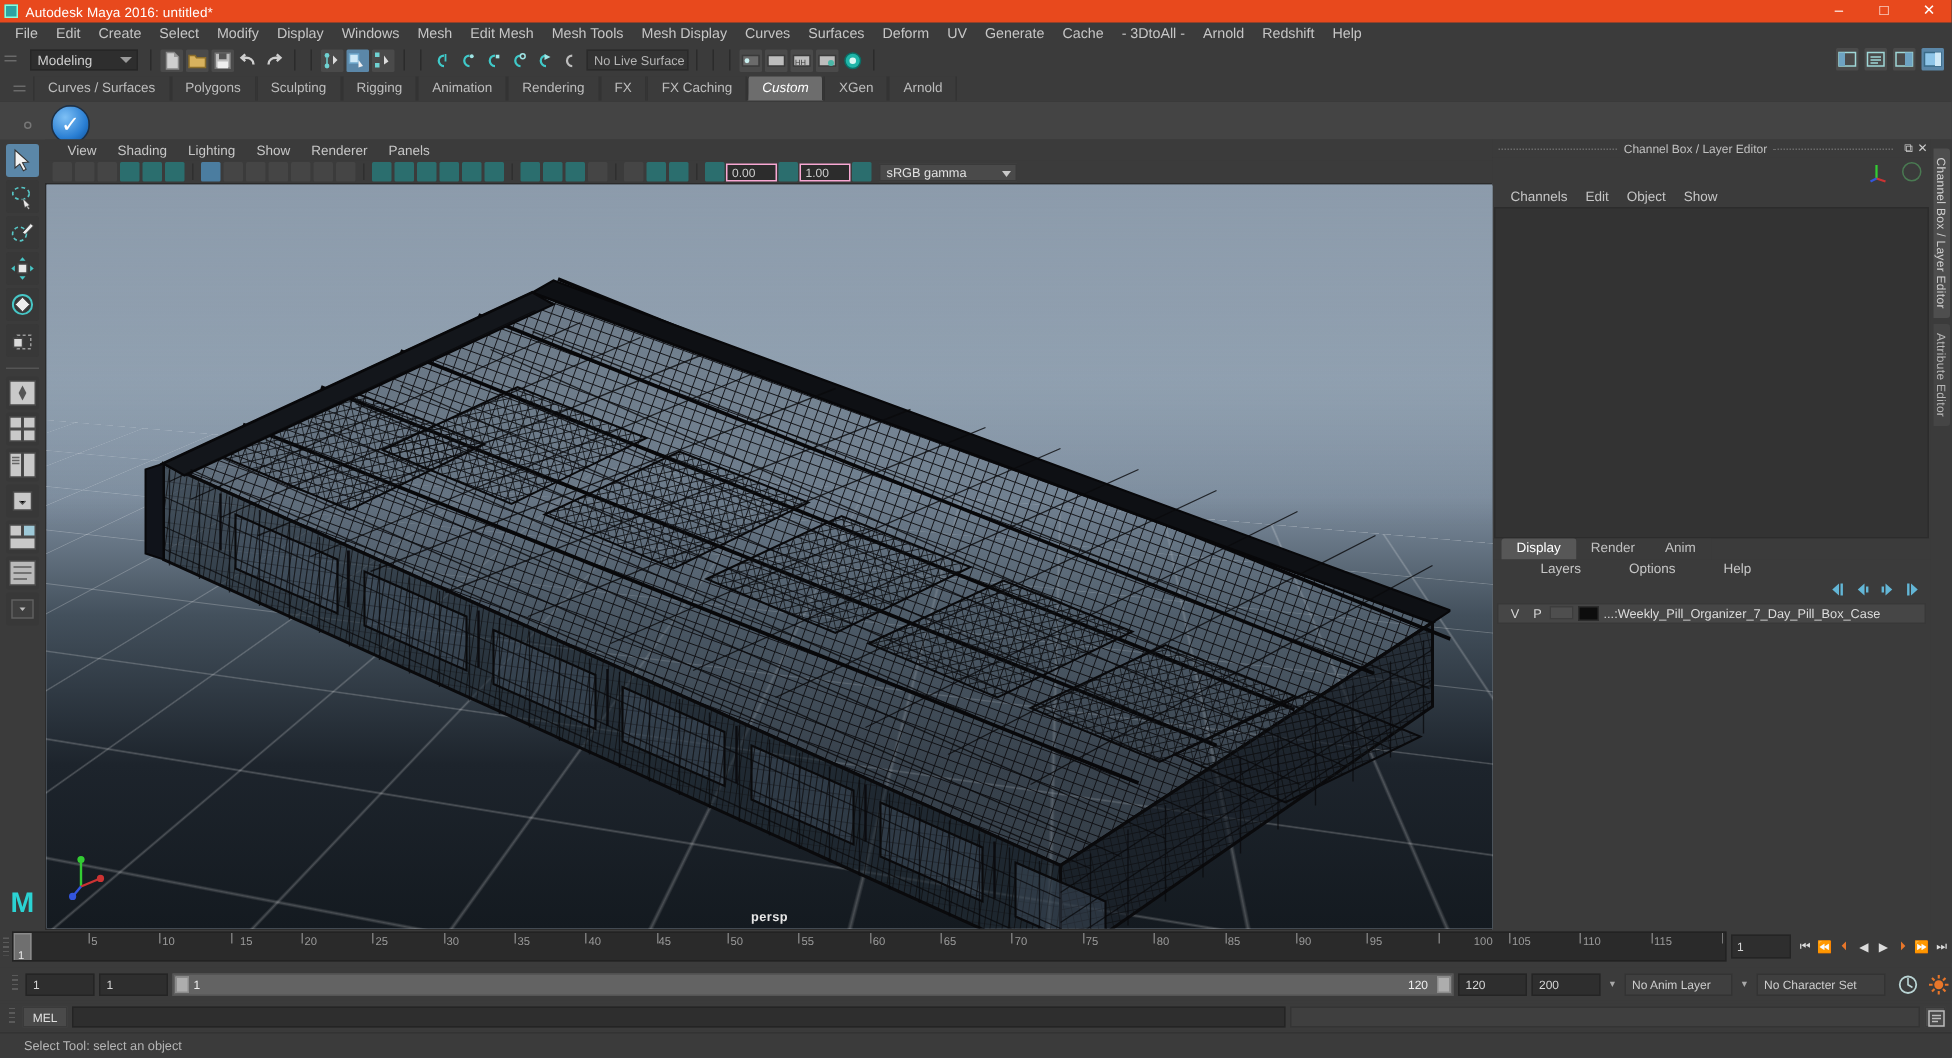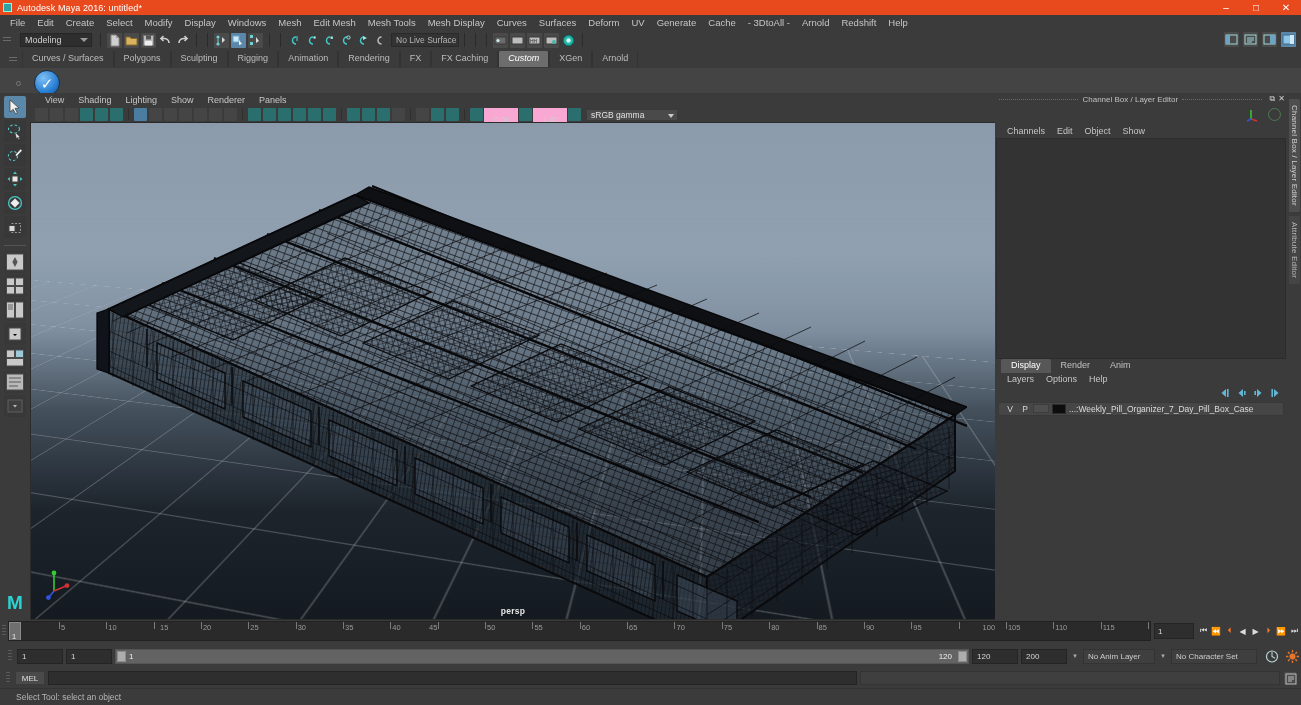--- a/index.html
+++ b/index.html
@@ -87,22 +87,22 @@
 
   
   .viewcol{ flex:1; display:flex; flex-direction:column; background:#3b3b3b;}
   .vp-menubar{ height:14px;background:#3b3b3b;display:flex;align-items:center;padding-left:8px;}
   .vp-menubar .mi{ font-size:9px;color:#c6c6c6;padding:0 7px;line-height:14px;}
   .vp-toolbar{ height:15px;background:#3b3b3b;display:flex;align-items:center;padding-left:4px;}
   .vico{ width:13px;height:13px;margin:0 1px;background:#454545;border-radius:1px;position:relative;}
   .vico.teal{ background:#2b6e6e;}
   .vico.on{ background:#4b7da0;}
   .vsep{ width:1px;height:11px;background:#2f2f2f;margin:0 4px;}
-  .numfield{ width:34px;height:12px;background:#2c2c2c;border:7px solid #f9a8d4;
-             font-size:8px;color:#cfcfcf;display:flex;align-items:flex-start;padding-left:3px;}
+  .numfield{ width:34px;height:12px;background:#2c2c2c;border:1px solid #f9a8d4;
+             font-size:8px;color:#cfcfcf;display:flex;align-items:flex-end;padding-left:3px;}
   .gammabox{ width:92px;height:12px;background:#4a4a4a;border:1px solid #3a3a3a;
              font-size:8.5px;color:#e2e2e2;display:flex;align-items:center;padding-left:4px;
              position:relative;margin-left:4px;}
   .gammabox .arw{ position:absolute;right:3px;top:4px;border-left:3.5px solid transparent;
                border-right:3.5px solid transparent;border-top:4px solid #c9c9c9;}
 
   .viewport{ flex:1; position:relative; overflow:hidden; background:#7b8b9c;
              border:1px solid #2b2b2b; border-right:none;}
   .vp-sky{ position:absolute; inset:0;
      background:linear-gradient(180deg,#9aa9b8 0%, #93a4b4 26%, #7d8d9e 42%, #43505c 58%, #1d242c 78%, #141a20 100%); }
@@ -139,21 +139,21 @@
   .cb-axisgizmo{ position:absolute; right:26px; top:2px; width:16px;height:16px;}
   .cb-circle{ position:absolute; right:6px; top:3px; width:13px;height:13px;
               border:1px solid #4a7a52;border-radius:50%;}
   .cb-menubar{ height:14px;display:flex;align-items:center;padding-left:6px;background:#3b3b3b;}
   .cb-menubar .mi{ font-size:9px;color:#c6c6c6;padding:0 6px;}
   .cb-body{ flex:1; background:#333333; margin:0 1px; border:1px solid #2c2c2c;}
   .layer-tabs{ height:14px;display:flex;align-items:flex-end;padding-left:6px;gap:0;background:#3b3b3b;}
   .ltab{ font-size:9px;color:#c0c0c0;padding:1px 10px 2px;background:#3b3b3b;line-height:11px;}
   .ltab.active{ background:#575757;color:#fff;border-radius:2px 2px 0 0;}
   .layer-menubar{ height:13px;display:flex;align-items:center;padding-left:6px;background:#3b3b3b;}
-  .layer-menubar .mi{ font-size:9px;color:#c6c6c6;padding:0 6px;}
+  .layer-menubar .mi{ font-size:9px;color:#c6c6c6;padding:0 6px;margin-left:20px;}
   .layer-btnrow{ height:14px;display:flex;align-items:center;justify-content:flex-end;
                  padding-right:6px;gap:6px;background:#3b3b3b;}
   .lbtn{ width:11px;height:10px;position:relative;}
   .layer-list{ flex:1;background:#3b3b3b;padding:2px 3px 0;}
   .layer-row{ height:14px;display:flex;align-items:center;background:#464646;
               border:1px solid #383838;padding-left:4px;gap:0;}
   .layer-row .vcell{ width:14px;font-size:8.5px;color:#d8d8d8;text-align:center;}
   .layer-row .pcell{ width:16px;font-size:8.5px;color:#d8d8d8;text-align:center;}
   .layer-row .blank{ width:16px;height:9px;background:#4e4e4e;border:1px solid #3d3d3d;}
   .layer-row .swatch{ width:14px;height:10px;background:#0d0d0d;border:1px solid #2c2c2c;margin:0 3px;}
@@ -834,21 +834,21 @@
         <div class="ticklbl" style="left: 191.941px;">20</div>
         <div class="tick" style="left: 239.294px;"></div>
         <div class="ticklbl" style="left: 239.294px;">25</div>
         <div class="tick" style="left: 286.647px;"></div>
         <div class="ticklbl" style="left: 286.647px;">30</div>
         <div class="tick" style="left: 334px;"></div>
         <div class="ticklbl" style="left: 334px;">35</div>
         <div class="tick" style="left: 381.353px;"></div>
         <div class="ticklbl" style="left: 381.353px;">40</div>
         <div class="tick" style="left: 428.706px;"></div>
-        <div class="ticklbl" style="left: 418px;">45</div>
+        <div class="ticklbl" style="left: 428px;">45</div>
         <div class="tick" style="left: 476.059px;"></div>
         <div class="ticklbl" style="left: 476.059px;">50</div>
         <div class="tick" style="left: 523.412px;"></div>
         <div class="ticklbl" style="left: 523.412px;">55</div>
         <div class="tick" style="left: 570.765px;"></div>
         <div class="ticklbl" style="left: 570.765px;">60</div>
         <div class="tick" style="left: 618.118px;"></div>
         <div class="ticklbl" style="left: 618.118px;">65</div>
         <div class="tick" style="left: 665.471px;"></div>
         <div class="ticklbl" style="left: 665.471px;">70</div>

